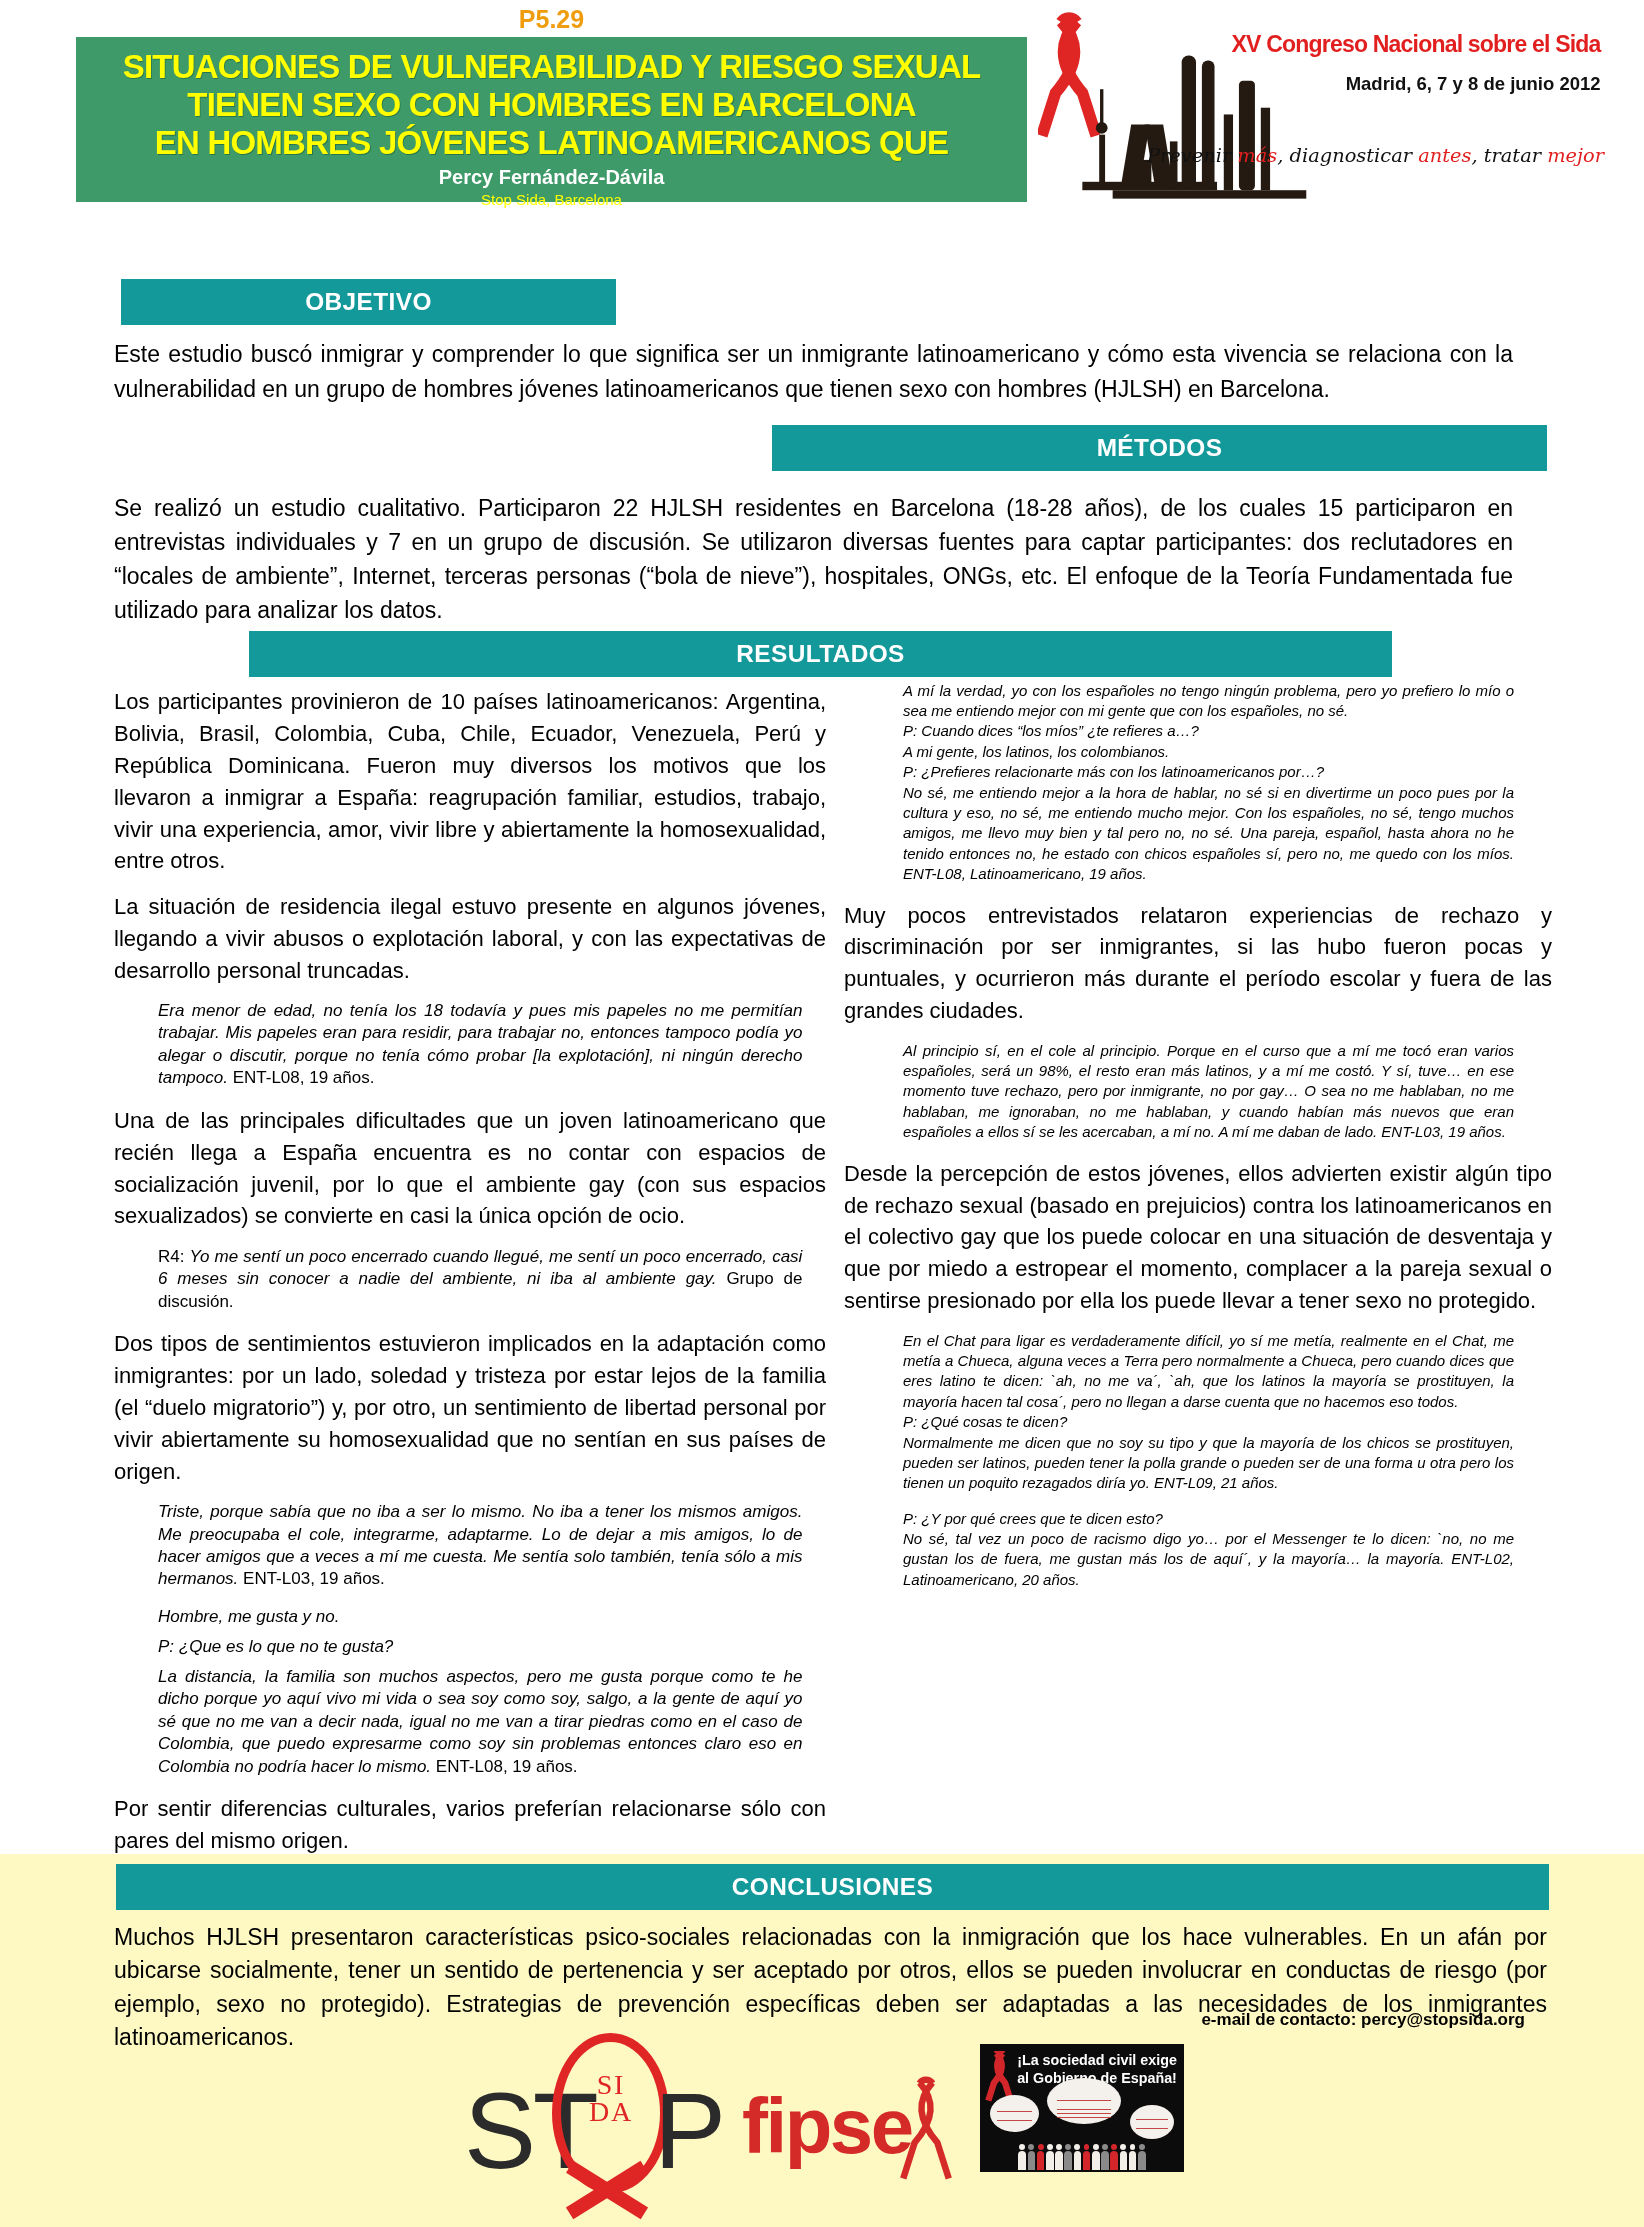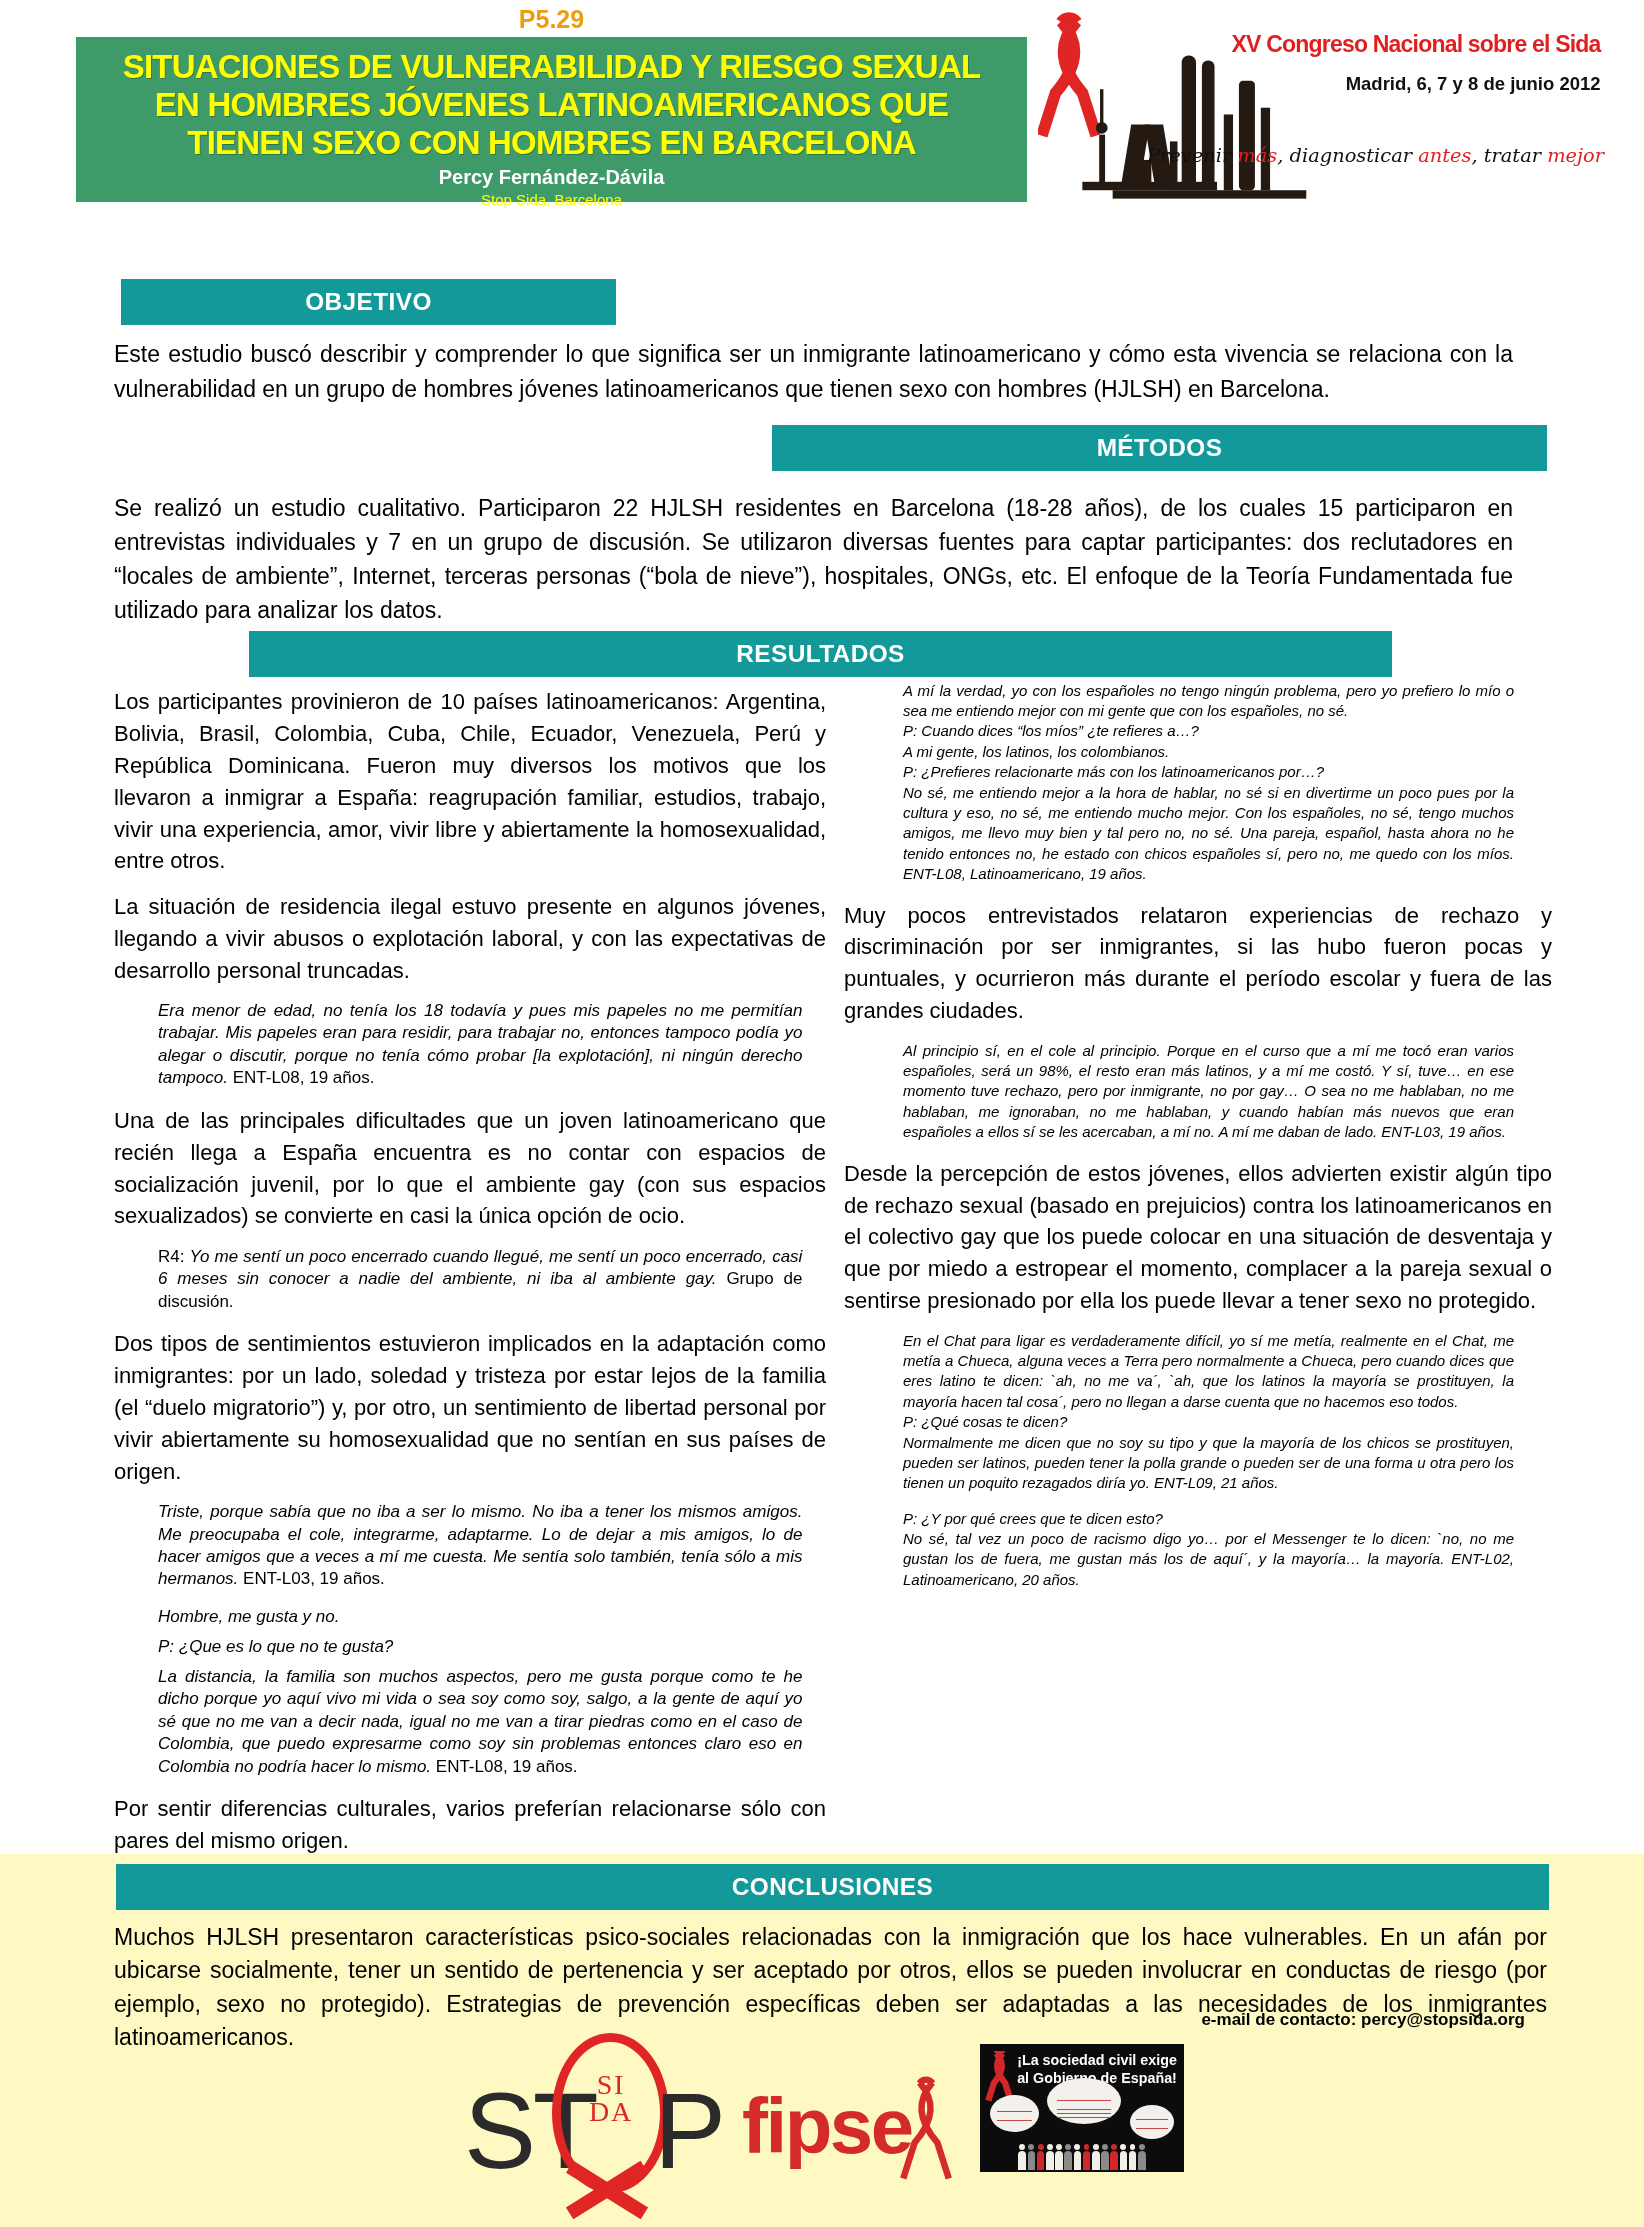--- a/index.html
+++ b/index.html
@@ -95,22 +95,22 @@
   svg{display:block;}
 </style>
 </head>
 <body>
 
 <div id="poster-code">P5.29</div>
 
 <div id="green-header">
   <div id="title-wrap">
     <div class="title-line">SITUACIONES DE VULNERABILIDAD Y RIESGO SEXUAL</div>
+    <div class="title-line">TIENEN SEXO CON HOMBRES EN BARCELONA</div>
     <div class="title-line">EN HOMBRES JÓVENES LATINOAMERICANOS QUE</div>
-    <div class="title-line">TIENEN SEXO CON HOMBRES EN BARCELONA</div>
   </div>
   <div id="poster-author">Percy Fernández-Dávila</div>
   <div id="poster-affil">Stop Sida, Barcelona</div>
 </div>
 
 <div id="congress">
   <svg id="congress-ribbon" width="62" height="133" viewBox="0 0 64 130">
     <path d="M24 7 C28 1 36 1 40 7" fill="none" stroke="#E02525" stroke-width="12"></path>
     <path d="M40 6 C20 28 22 52 46 80 L60 124" fill="none" stroke="#E02525" stroke-width="12"></path>
     <path d="M24 6 C44 28 42 52 18 80 L4 124" fill="none" stroke="#E02525" stroke-width="12"></path>
@@ -132,21 +132,21 @@
       <rect x="186" y="52" width="19" height="130" rx="5"></rect>
       <rect x="212" y="84" width="11" height="98"></rect>
     </g>
   </svg>
   <div id="congress-name">XV Congreso Nacional sobre el Sida</div>
   <div id="congress-date">Madrid, 6, 7 y 8 de junio 2012</div>
   <div id="congress-tagline"><span>Prevenir </span><span class="red">más</span><span>, diagnosticar </span><span class="red">antes</span><span>, tratar </span><span class="red">mejor</span></div>
 </div>
 
 <div class="bar" id="bar-objetivo">OBJETIVO</div>
-<div class="flow" id="objetivo-text">Este estudio buscó describir y comprender lo que significa ser un inmigrante latinoamericano y cómo esta vivencia se relaciona con la vulnerabilidad en un grupo de hombres jóvenes latinoamericanos que tienen sexo con hombres (HJLSH) en Barcelona.</div>
+<div class="flow" id="objetivo-text">Este estudio buscó inmigrar y comprender lo que significa ser un inmigrante latinoamericano y cómo esta vivencia se relaciona con la vulnerabilidad en un grupo de hombres jóvenes latinoamericanos que tienen sexo con hombres (HJLSH) en Barcelona.</div>
 
 <div class="bar" id="bar-metodos">MÉTODOS</div>
 <div class="flow" id="metodos-text">Se realizó un estudio cualitativo. Participaron 22 HJLSH residentes en Barcelona (18-28 años), de los cuales 15 participaron en entrevistas individuales y 7 en un grupo de discusión. Se utilizaron diversas fuentes para captar participantes: dos reclutadores en “locales de ambiente”, Internet, terceras personas (“bola de nieve”), hospitales, ONGs, etc. El enfoque de la Teoría Fundamentada fue utilizado para analizar los datos.</div>
 
 <div class="bar" id="bar-resultados">RESULTADOS</div>
 
 <div class="col" id="col-left">
     <div class="para">Los participantes provinieron de 10 países latinoamericanos: Argentina, Bolivia, Brasil, Colombia, Cuba, Chile, Ecuador, Venezuela, Perú y República Dominicana. Fueron muy diversos los motivos que los llevaron a inmigrar a España: reagrupación familiar, estudios, trabajo, vivir una experiencia, amor, vivir libre y abiertamente la homosexualidad, entre otros.</div>
     <div class="para">La situación de residencia ilegal estuvo presente en algunos jóvenes, llegando a vivir abusos o explotación laboral, y con las expectativas de desarrollo personal truncadas.</div>
     <div class="quote">

